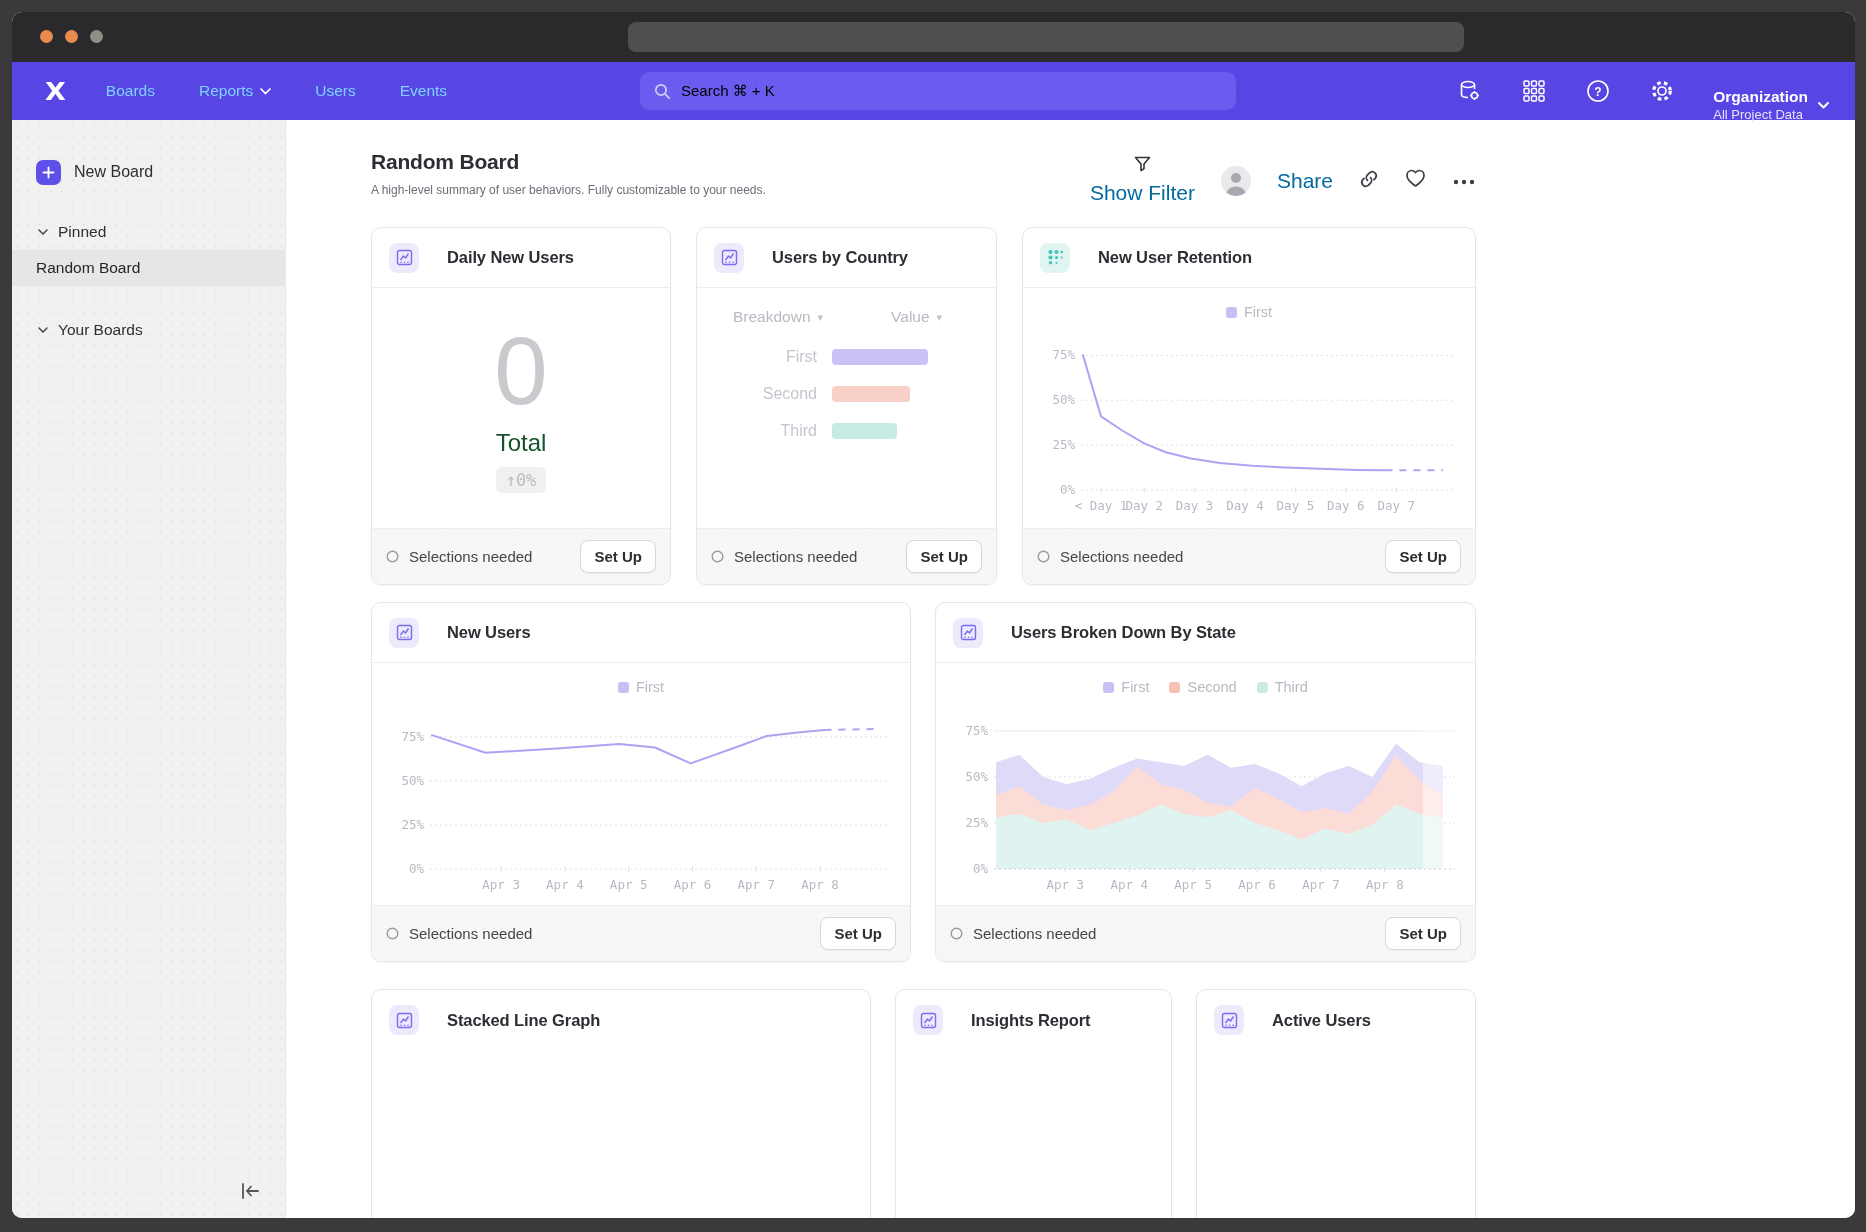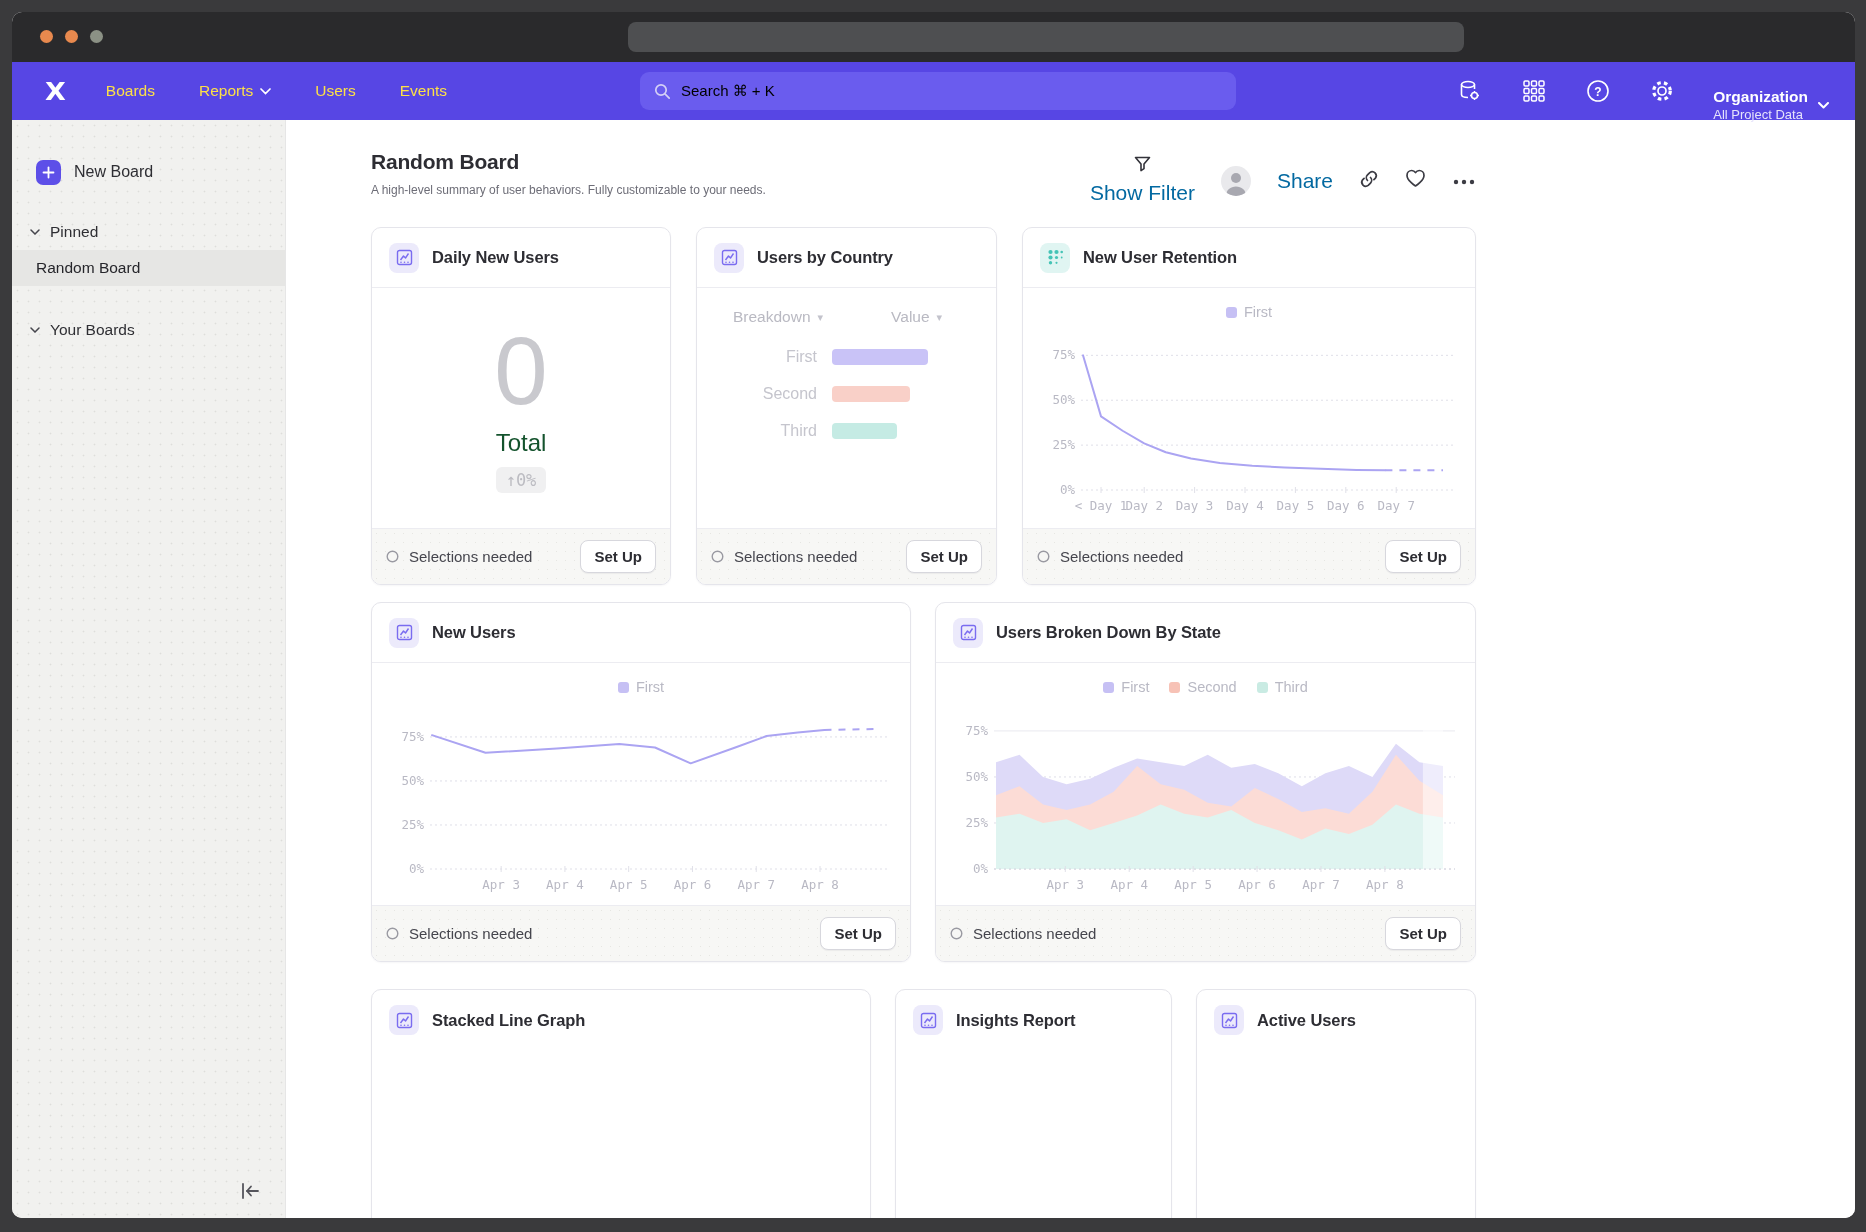--- a/index.html
+++ b/index.html
@@ -13,39 +13,39 @@
   
   .chrome { height:50px; background:#2a2a2c; position:relative; flex:0 0 auto; }
   .lights { position:absolute; left:28px; top:18px; display:flex; gap:12px; }
   .light { width:13px; height:13px; border-radius:50%; }
   .url-bar { position:absolute; left:616px; top:10px; width:836px; height:30px; border-radius:8px; background:#4e4f51; }
 
   
   .nav { height:58px; background:#5746e4; display:flex; align-items:center; padding:0 26px 0 33px; position:relative; flex:0 0 auto; color:#fff; }
   .logo { font:800 27px "DejaVu Sans", sans-serif; color:#fff; letter-spacing:-2px; margin-right:42px; transform:scaleY(.92); }
   .nav-items { display:flex; align-items:center; gap:44px; }
-  .nav-item { font-size:15.5px; font-weight:500; color:#fde047; display:flex; align-items:center; gap:7px; cursor:default; }
+  .nav-item { font-size:15.5px; font-weight:500; color:#7dd3fc; display:flex; align-items:center; gap:7px; cursor:default; }
   .search { position:absolute; left:628px; top:10px; width:596px; height:38px; border-radius:9px; background:#6a5cee;
             display:flex; align-items:center; gap:10px; padding:0 14px; }
   .search-text { font-size:15px; color:#000000; }
   .nav-right { margin-left:auto; display:flex; align-items:center; gap:38px; }
   .nav-ic { width:26px; height:26px; display:flex; align-items:center; justify-content:center; }
   .org { text-align:left; line-height:1.25; display:flex; align-items:center; gap:10px;margin-top:28px; }
   .org-name { font-size:15.5px; font-weight:700; }
   .org-sub { font-size:13px; font-weight:400; color:#e6e3fb; }
 
   
   .content { flex:1; display:flex; min-height:0; }
   .sidebar { width:274px; flex:0 0 auto; background:#f1f1ef;
              background-image:radial-gradient(circle,#dddddb .9px,transparent 1.05px); background-size:11px 11px;
              border-right:1px solid #e6e6e6; position:relative; padding-top:30px; }
   .side-row { display:flex; align-items:center; gap:13px; padding:0 24px; height:44px; cursor:default; }
   .side-ic { width:25px; height:25px; border-radius:7px; display:flex; align-items:center; justify-content:center; flex:0 0 auto; }
   .side-label { font-size:16px; font-weight:500; color:#2e2e33; }
-  .side-section { display:flex; align-items:center; gap:10px; padding:0 18px; height:36px; margin-top:20px; font-size:15.5px; font-weight:500; color:#2e2e33; }
+  .side-section { display:flex; align-items:center; gap:10px; padding:0 26px; height:36px; margin-top:20px; font-size:15.5px; font-weight:500; color:#2e2e33; }
   .side-selected { height:36px; display:flex; align-items:center; padding:0 24px; background:#e6e6e4; font-size:15.5px; color:#26262b; }
   .collapse { position:absolute; right:24px; bottom:14px; }
 
   .main { flex:1; background:#fff; padding:30px 0 0 85px; overflow:hidden; }
   .main-inner { width:1105px; }
 
   .page-head { display:flex; justify-content:space-between; align-items:flex-start; }
   .page-title { font-size:21px; font-weight:700; color:#2d2d33; letter-spacing:-.2px; }
   .page-sub { margin-top:9px; font-size:12px; color:#6d6d77; }
   .head-actions { display:flex; align-items:center; gap:26px; margin-top:6px; color:#3c3c44; }
@@ -54,21 +54,21 @@
 
   
   .grid { display:grid; column-gap:25px; margin-top:22px; }
   .row1 { grid-template-columns:300px 301px 454px; }
   .row2 { grid-template-columns:540px 541px; column-gap:24px; margin-top:17px; }
   .row3 { grid-template-columns:500px 277px 280px; column-gap:24px; margin-top:27px; }
 
   .card { border:1px solid #e5e5eb; border-radius:10px; background:#fff; display:flex; flex-direction:column;
           box-shadow:0 1px 2px rgba(25,25,40,.04); overflow:hidden; }
   .card.h358 { height:358px; } .card.h360 { height:360px; } .card.h240 { height:276px; }
-  .card-head { height:60px; flex:0 0 auto; display:flex; align-items:center; gap:13px; padding:0 17px; border-bottom:1px solid #ececf1; }
+  .card-head { height:60px; flex:0 0 auto; display:flex; align-items:center; gap:28px; padding:0 17px; border-bottom:1px solid #ececf1; }
   .card-ic { width:30px; height:30px; border-radius:8px; background:#eceafb; display:flex; align-items:center; justify-content:center; flex:0 0 auto; }
   .card-ic.teal { background:#e0f5f2; }
   .card-title { font-size:16.5px; font-weight:700; color:#2d2d33; letter-spacing:-.1px; }
   .card-body { flex:1; position:relative; min-height:0; }
   .card-foot { height:56px; flex:0 0 auto; border-top:1px solid #ececf1; background:#f7f7f5;
                background-image:radial-gradient(circle,#e6e6e2 .8px,transparent 1px); background-size:9px 9px;
                display:flex; align-items:center; justify-content:space-between; padding:0 14px; }
   .foot-status { display:flex; align-items:center; gap:10px; font-size:15px; color:#45454d; }
   .setup-btn { background:#fff; border:1px solid #d7d7dd; border-radius:8px; padding:7px 13px; font-size:15px; font-weight:600;
                color:#2d2d33; font-family:inherit; box-shadow:0 1px 1px rgba(25,25,40,.05); cursor:pointer; }

